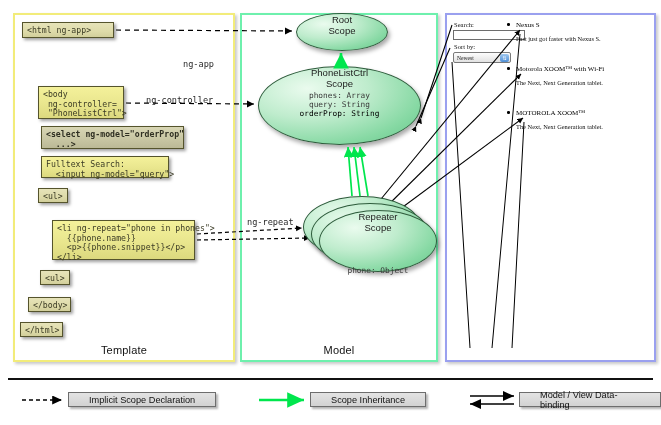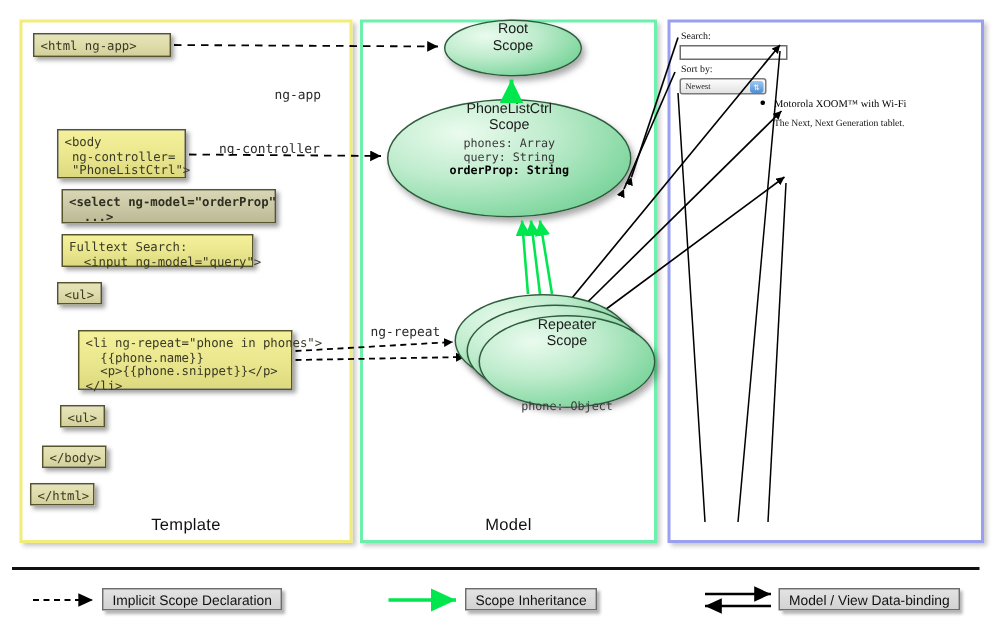--- a/index.html
+++ b/index.html
@@ -30,21 +30,21 @@
   .codebox.greylite{background:linear-gradient(180deg,#e6e3b9 0%,#dedba9 60%,#d2cf9b 100%);}
 
   
   .ellipse{position:absolute;border:1px solid #2e5c3c;border-radius:50%;
         background:radial-gradient(ellipse at 30% 28%,#eafbee 0%,#bfeccd 38%,#87d9a4 72%,#63c488 100%);
         box-shadow:2px 3px 4px rgba(0,0,0,.34);box-sizing:border-box;
         display:flex;flex-direction:column;align-items:center;justify-content:flex-start;}
   .el-title{font-size:9.5px;color:#1b1b1b;text-align:center;line-height:11px;}
   .el-props{font-family:"DejaVu Sans Mono","Liberation Mono",monospace;
         font-size:7.8px;line-height:9.2px;color:#3a3a3a;text-align:center;margin-top:2px;}
-  .el-props b{color:#000;font-weight:bold;}
+  .el-props b{color:#000;font-weight:normal;}
 
   
   #view-inner{position:absolute;left:449px;top:17px;width:199px;height:337px;
         background:#fff;font-family:"Liberation Serif",serif;}
   .v-label{position:absolute;font-size:6.6px;color:#111;font-family:"Liberation Serif",serif;}
   #v-search-label{left:5px;top:4px;}
   #v-search-input{position:absolute;left:4px;top:13px;width:72px;height:10px;
         border:1px solid #6d6d6d;background:#fff;box-sizing:border-box;}
   #v-sort-label{left:5px;top:26px;}
   #v-sort-select{position:absolute;left:4px;top:35px;width:58px;height:11px;
@@ -61,21 +61,21 @@
   .v-snip{font-size:6.4px;color:#111;margin-left:9px;margin-top:6px;line-height:7px;}
 
   
   .wirelabel{position:absolute;font-family:"DejaVu Sans Mono","Liberation Mono",monospace;
         font-size:8.6px;color:#2a2a2a;}
 
   
   #legend-rule{position:absolute;left:8px;top:378px;width:645px;height:2px;background:#111;}
   .legend-box{position:absolute;background:linear-gradient(180deg,#e3e3e3,#d2d2d2);
         border:1px solid #6d6d6d;box-shadow:2px 2px 2px rgba(0,0,0,.3);
-        font-size:9.2px;color:#111;padding:2px 6px;box-sizing:border-box;
+        font-size:9.2px;color:#111;padding:2px 20px;box-sizing:border-box;
         display:flex;align-items:center;height:15px;}
   #leg-box-1{left:68px;top:392px;}
   #leg-box-2{left:310px;top:392px;}
   #leg-box-3{left:519px;top:392px;}
 </style>
 </head>
 <body>
 
 <div id="stage">
 
@@ -138,25 +138,35 @@
 
   <div id="view-inner">
     <div class="v-label" id="v-search-label">Search:</div>
     <input id="v-search-input" type="text" placeholder="" style="">
     <div class="v-label" id="v-sort-label">Sort by:</div>
     <div id="v-sort-select">
       <span>Newest</span>
       <span class="arrowbtn">⇅</span>
     </div>
 
+    <div class="v-item" style="top:4px;">
+      <span class="v-bullet"></span>
+      <div class="v-name">Nexus S</div>
+      <div class="v-snip">Fast just got faster with Nexus S.</div>
+    </div>
     <div class="v-item" style="top:48px;">
       <span class="v-bullet"></span>
       <div class="v-name">Motorola XOOM™ with Wi-Fi</div>
       <div class="v-snip">The Next, Next Generation tablet.</div>
     </div>
+    <div class="v-item" style="top:92px;">
+      <span class="v-bullet"></span>
+      <div class="v-name">MOTOROLA XOOM™</div>
+      <div class="v-snip">The Next, Next Generation tablet.</div>
+    </div>
   </div>
 
   <div class="wirelabel" style="left:183px;top:17px;margin-top:42px;">ng-app</div>
   <div class="wirelabel" style="left:146px;top:95px;">ng-controller</div>
   <div class="wirelabel" style="left:247px;top:217px;">ng-repeat</div>
 
   <svg id="wires" viewBox="0 0 661 425">
     <defs>
       <marker id="ah-black" markerWidth="7" markerHeight="7" refX="6" refY="3" orient="auto">
         <path d="M0,0 L6,3 L0,6 z" fill="#000"></path>

